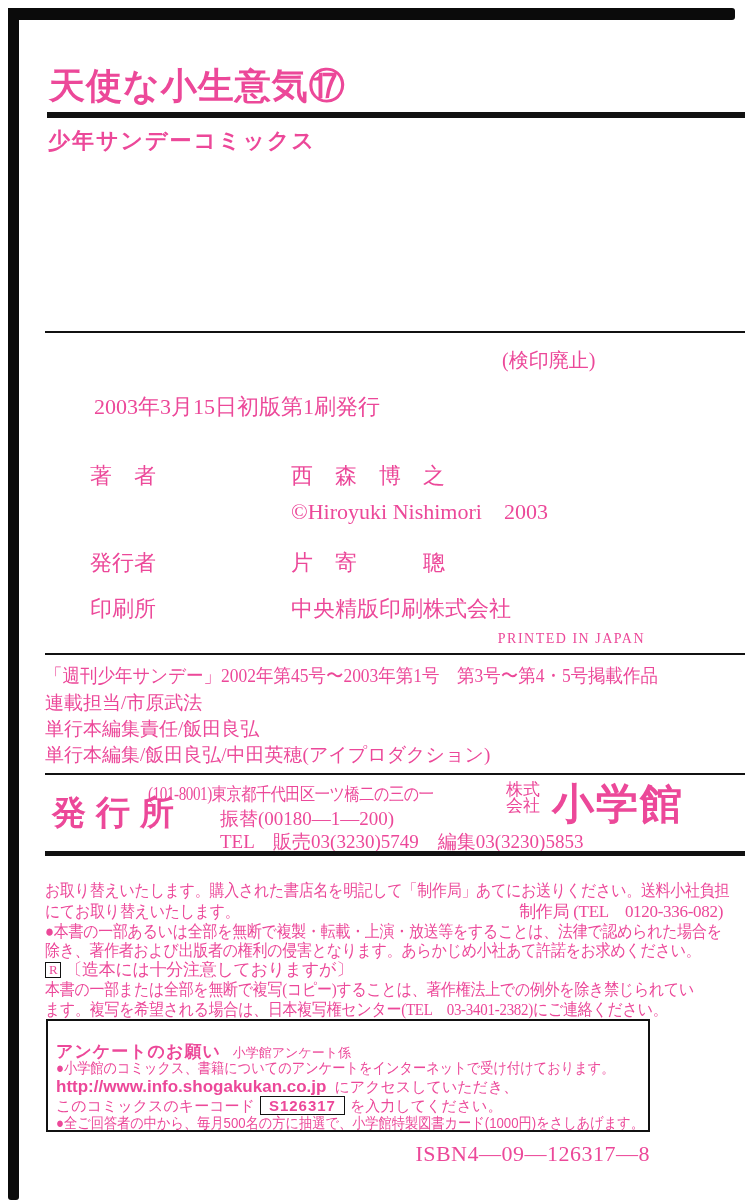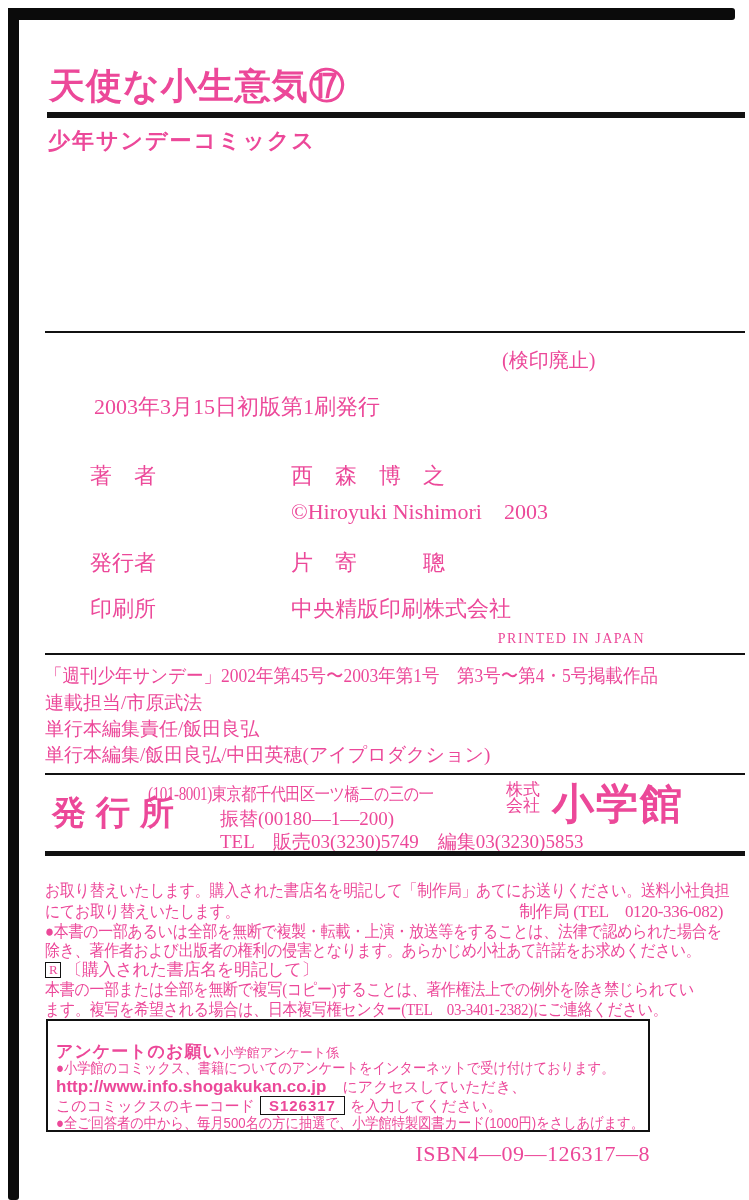--- a/index.html
+++ b/index.html
@@ -42,21 +42,21 @@
   .notice{left:45px;width:678px;font-size:17px;letter-spacing:-0.3px;}
   .nline{display:inline-block;transform:scaleX(.88);transform-origin:0 50%;white-space:nowrap;}
   .n-flex{display:flex;justify-content:space-between;}
   .r-box{display:inline-block;border:1.5px solid #111;font-size:13px;line-height:14px;padding:0 3px;margin-right:4px;position:relative;top:-1px;}
   
   .survey{position:absolute;left:46px;top:1019px;width:604px;height:113px;border:2px solid #111;
           box-sizing:border-box;padding:19px 8px;font-family:"Liberation Sans",sans-serif;overflow:hidden;}
   .s-row{height:18.6px;display:flex;align-items:baseline;white-space:nowrap;}
   .sline{display:inline-block;transform:scaleX(.88);transform-origin:0 50%;white-space:nowrap;font-size:15px;}
   .s-head{font-size:17px;font-weight:bold;letter-spacing:1px;}
-  .s-headnote{font-size:13px;}
+  .s-headnote{font-size:13px;margin-left:12px;}
   .s-url{font-size:17px;font-weight:bold;}
   .s-reg{font-size:15px;}
   .key-box{display:inline-block;border:1.5px solid #111;font-weight:bold;font-size:15px;
            padding:0 8px;margin:0 5px;letter-spacing:1px;}
   
   .isbn{right:99px;top:1141px;font-size:22px;letter-spacing:0.5px;font-family:Liberation Serif, serif;}
 </style>
 </head>
 <body>
 
@@ -101,36 +101,36 @@
   <div class="rule" style="left:45px;top:851px;width:700px;height:5px;"></div>
 
   <div class="abs mincho notice" style="top:879px;"><span class="nline">お取り替えいたします。購入された書店名を明記して「制作局」あてにお送りください。送料小社負担</span></div>
   <div class="abs mincho notice n-flex" style="top:900px;">
     <span class="nline">にてお取り替えいたします。</span>
     <span>制作局 (TEL　0120-336-082)</span>
   </div>
   <div class="abs mincho notice" style="top:920px;"><span class="nline">●本書の一部あるいは全部を無断で複製・転載・上演・放送等をすることは、法律で認められた場合を</span></div>
   <div class="abs mincho notice" style="top:939px;"><span class="nline">除き、著作者および出版者の権利の侵害となります。あらかじめ小社あて許諾をお求めください。</span></div>
   <div class="abs mincho notice" style="top:958px;">
-    <span class="r-box">R</span><span>〔購入された書店名を明記して〕</span>
+    <span class="r-box">R</span><span>〔造本には十分注意しておりますが〕</span>
   </div>
   <div class="abs mincho notice" style="top:978px;"><span class="nline">本書の一部または全部を無断で複写(コピー)することは、著作権法上での例外を除き禁じられてい</span></div>
   <div class="abs mincho notice" style="top:998px;"><span class="nline">ます。複写を希望される場合は、日本複写権センター(TEL　03-3401-2382)にご連絡ください。</span></div>
 
   <div class="survey">
     <div class="s-row">
       <span class="s-head">アンケートのお願い</span>
       <span class="s-headnote">小学館アンケート係</span>
     </div>
     <div class="s-row">
         <span class="sline">●小学館のコミックス、書籍についてのアンケートをインターネットで受け付けております。</span>
       </div>
     <div class="s-row">
       <span class="s-url">http://www.info.shogakukan.co.jp</span>
-      <span class="s-reg" style="margin-left:16px;">にアクセスしていただき、</span>
+      <span class="s-reg" style="margin-left:8px;">にアクセスしていただき、</span>
     </div>
     <div class="s-row">
       <span class="s-reg">このコミックスのキーコード</span>
       <span class="key-box">S126317</span>
       <span class="s-reg">を入力してください。</span>
     </div>
     <div class="s-row">
         <span class="sline">●全ご回答者の中から、毎月500名の方に抽選で、小学館特製図書カード(1000円)をさしあげます。</span>
       </div>
   </div>

